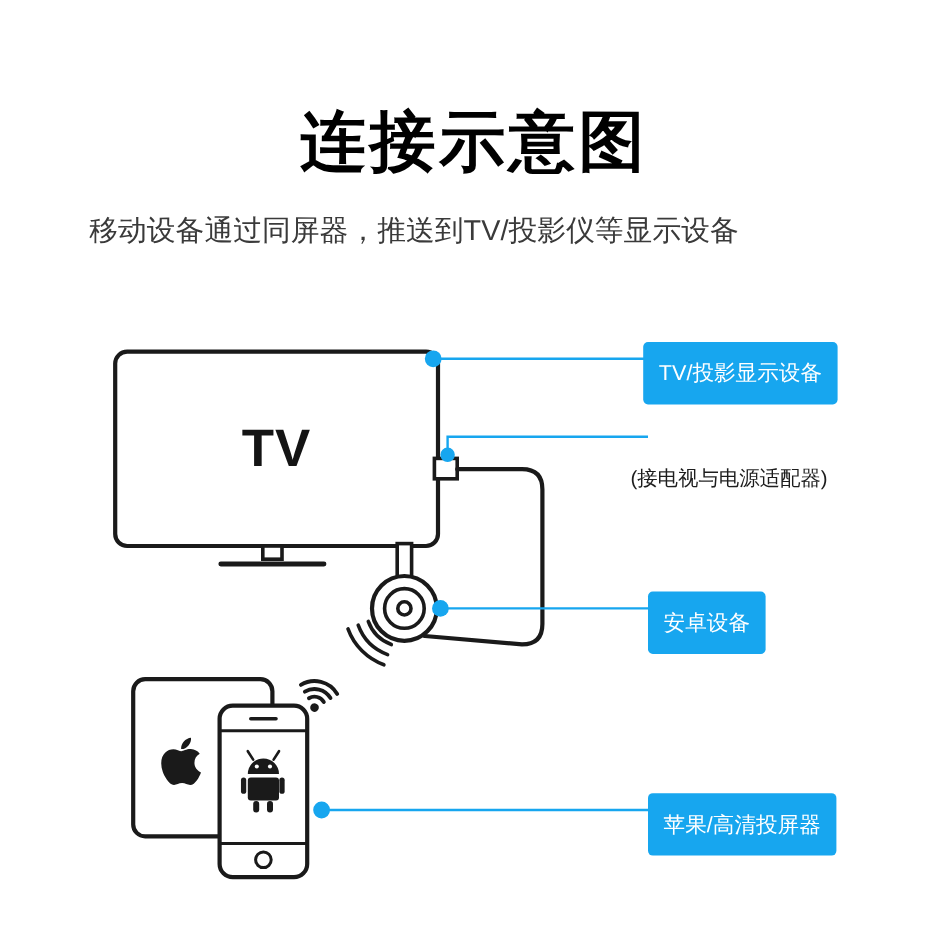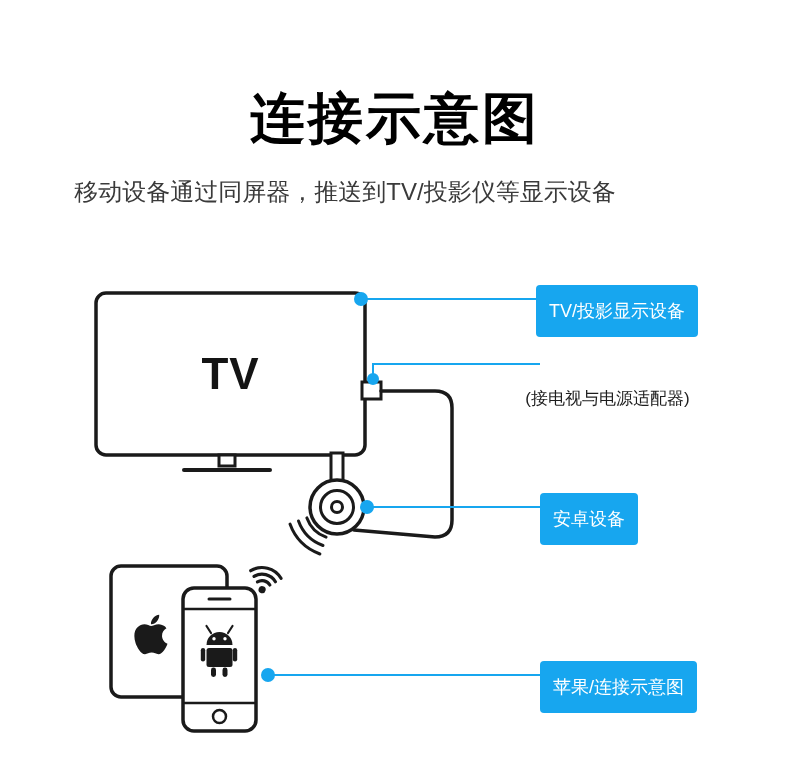--- a/index.html
+++ b/index.html
@@ -137,15 +137,15 @@
       <circle class="acc-dot" cx="367" cy="507" r="7"></circle>
       <circle class="acc-dot" cx="268" cy="675" r="7"></circle>
     </g>
   </svg>
 
   <div class="tv-text">TV</div>
 
   <div class="callout" style="left:536px;top:285px">TV/投影显示设备</div>
   <div class="note" style="left:500px;top:387px;width:215px">(接电视与电源适配器)</div>
   <div class="callout" style="left:540px;top:493px">安卓设备</div>
-  <div class="callout" style="left:540px;top:661px">苹果/连接示意图</div>
+  <div class="callout" style="left:540px;top:661px">苹果/高清投屏器</div>
 
 </div>
 
 </body></html>

